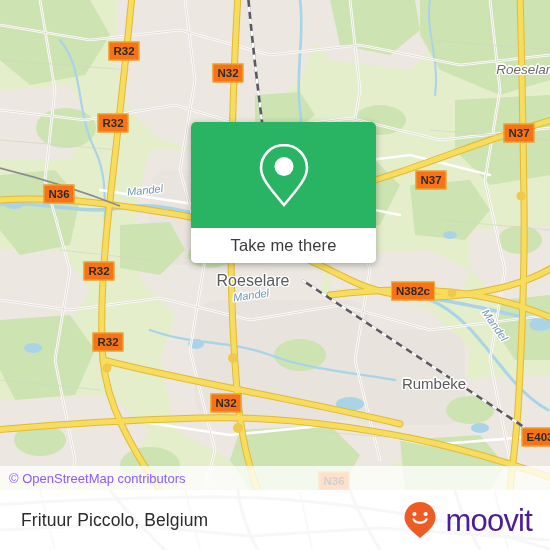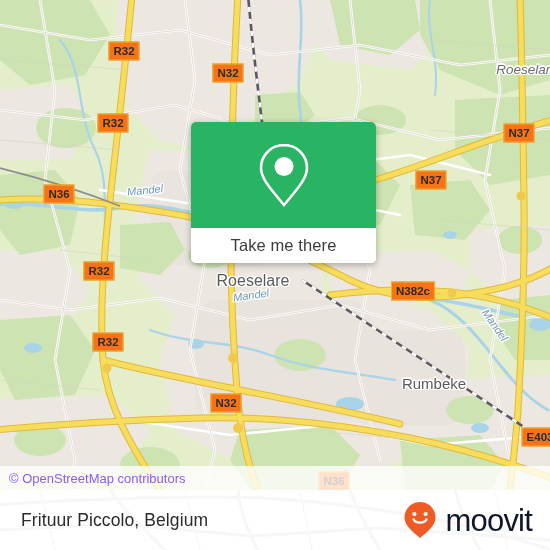--- a/index.html
+++ b/index.html
@@ -61,21 +61,21 @@
   .footer-inner{
     position:absolute;left:0;top:0;width:550px;height:60px;
     display:flex;align-items:center;justify-content:space-between;
   }
   .footer-title{
     font-size:17.5px;color:#2b2b2b;padding-left:21px;letter-spacing:.1px;
     white-space:nowrap;
   }
   .brand{display:flex;align-items:center;padding-right:18px;}
   .brand-word{
-    font-size:31px;color:#0f172a;letter-spacing:-0.8px;
+    font-size:31px;color:#4c1d95;letter-spacing:-0.8px;
     margin-left:8px;font-weight:400;line-height:1;
   }
 
   
   .shield{
     position:absolute;
     background:#f97316;
     border:1.4px solid #e2b93b;
     border-radius:0;
     color:#2b2b2b;

